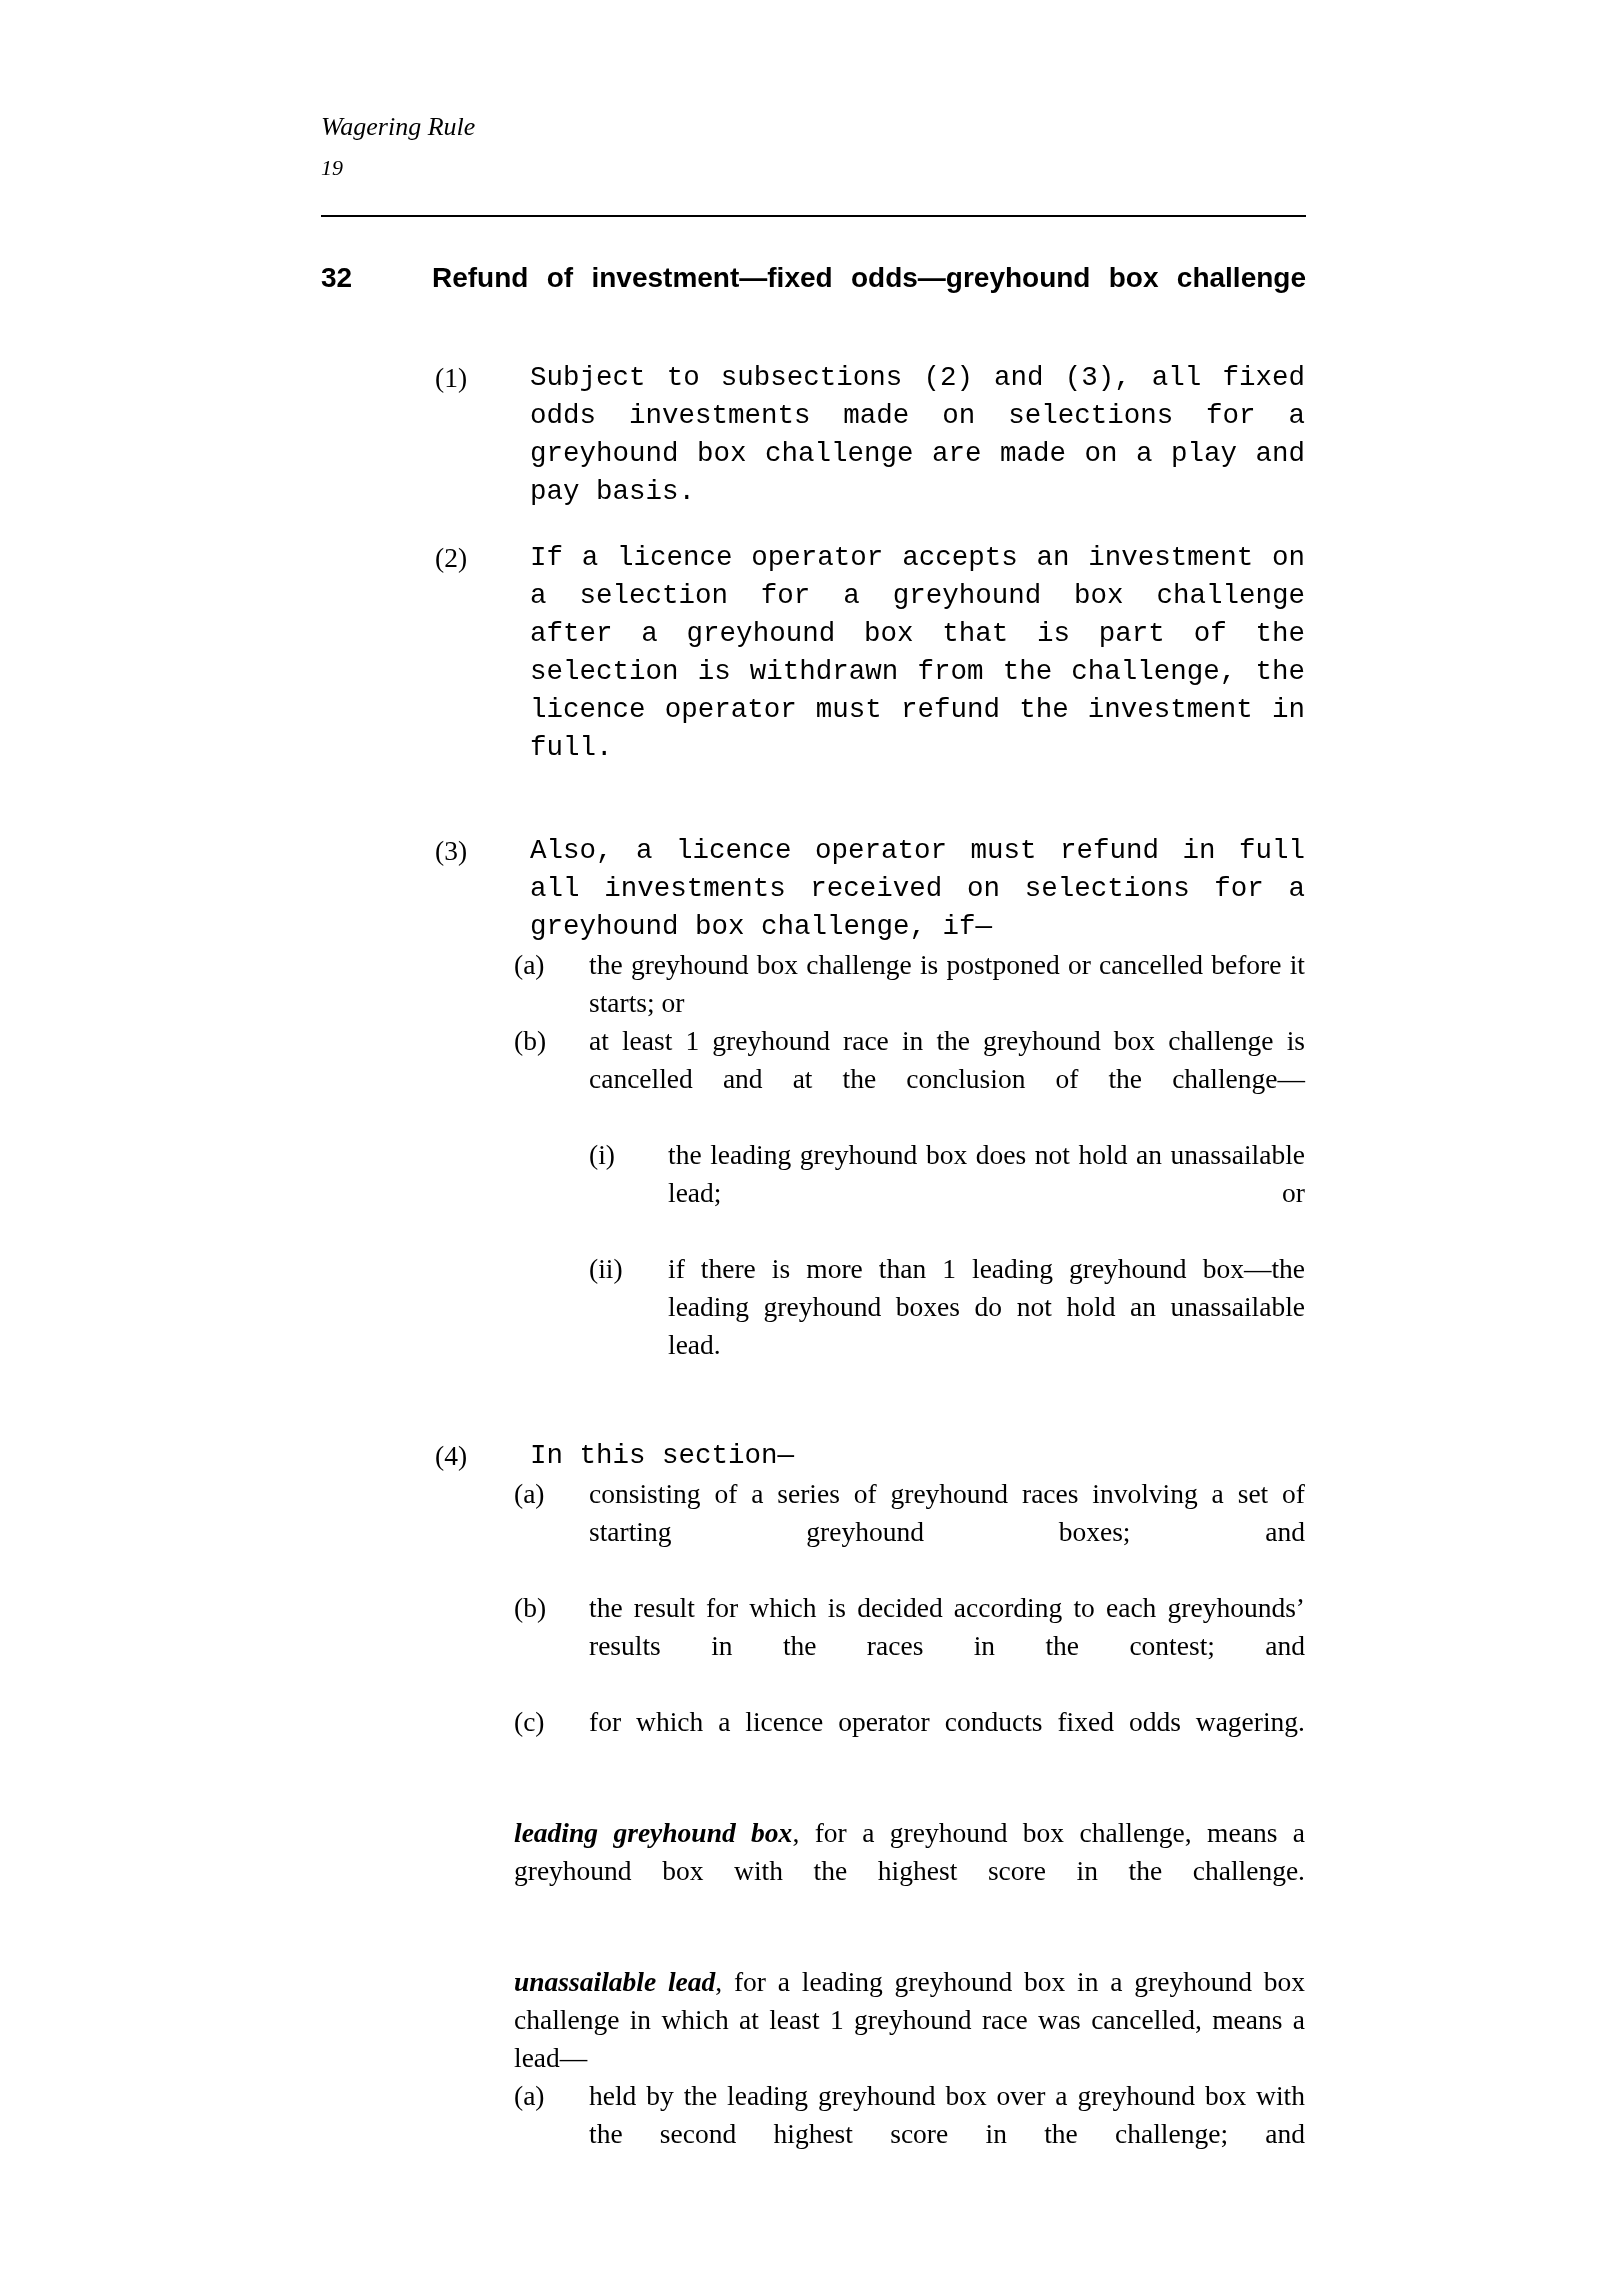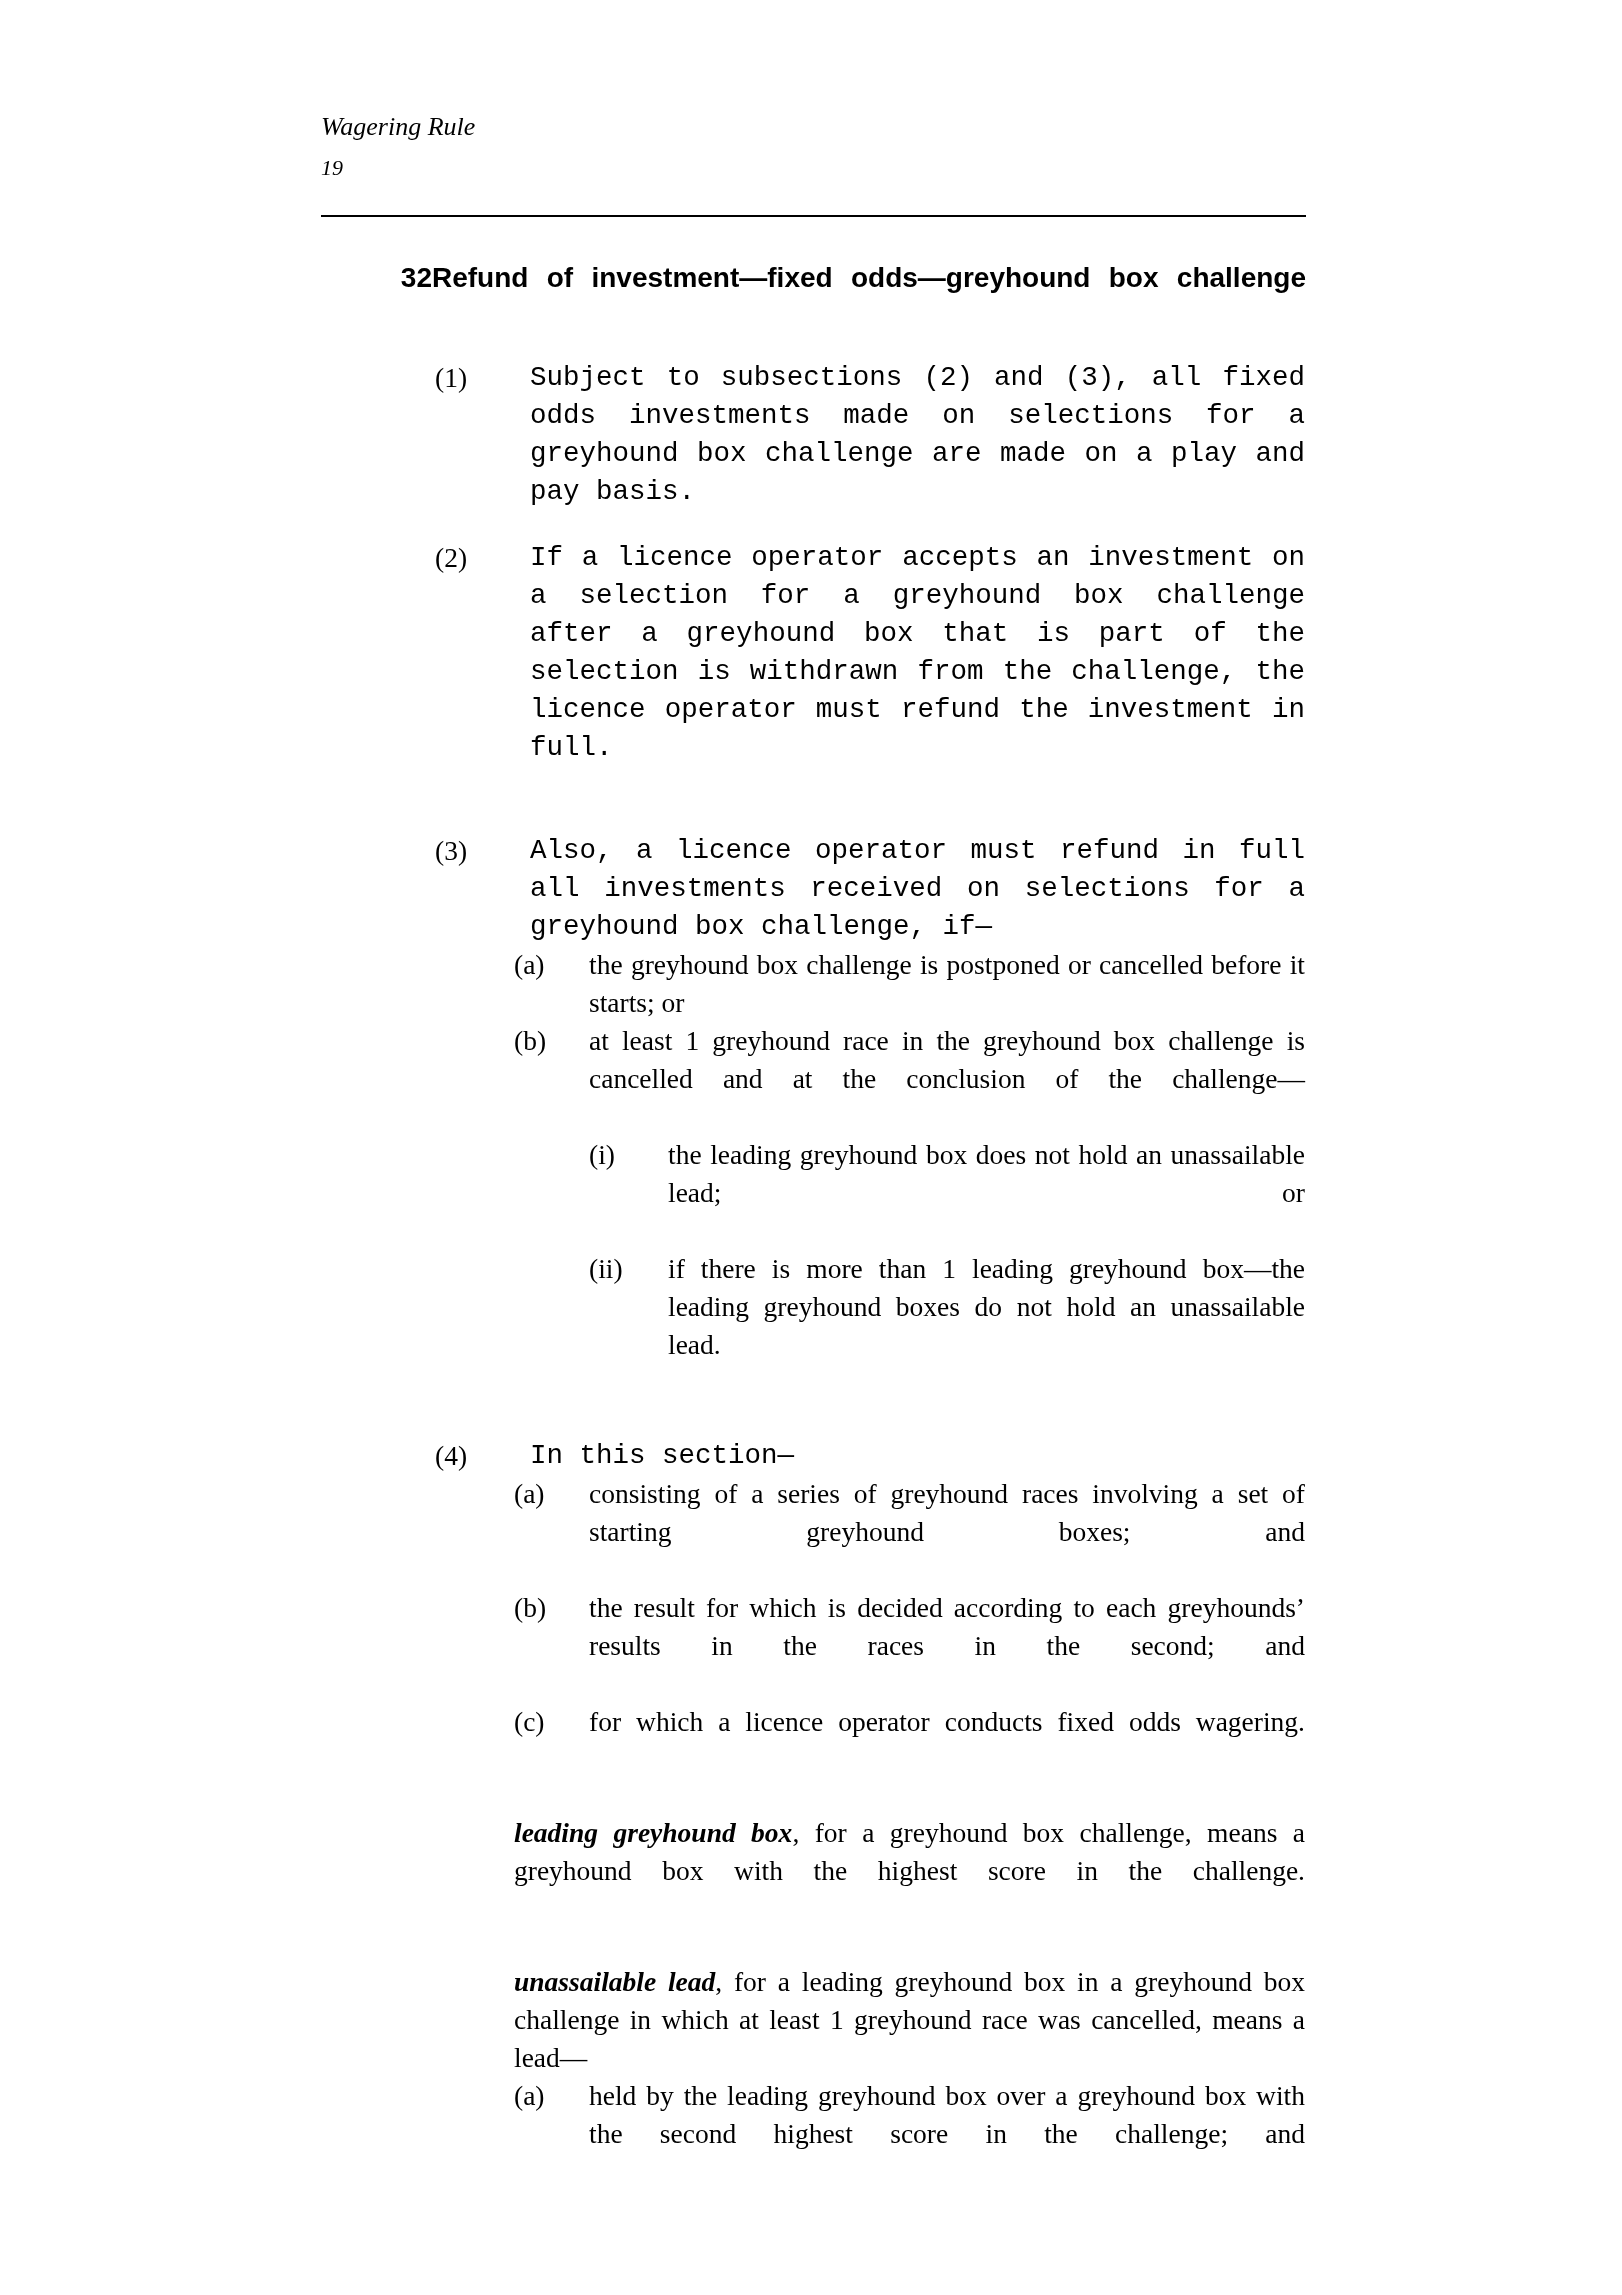--- a/index.html
+++ b/index.html
@@ -56,21 +56,20 @@
     font-family: "Liberation Sans", "DejaVu Sans", sans-serif;
     font-weight: bold;
     font-size: 28px;
     line-height: 37px;
   }
   .section-heading .sec-num {
     position: absolute;
     left: 0;
     top: 0;
     width: 111px;
-    text-align: right;
   }
   .section-heading .sec-title {
     margin-left: 111px;
     text-align: justify;
     text-justify: inter-word;
   }
   .section-heading .sec-title::after {
     content: "";
     display: inline-block;
     width: 100%;
@@ -199,21 +198,21 @@
     </div>
 
 
     <div class="blk lv2">
       <span class="lbl">(a)</span>
       <div class="txt j">consisting of a series of greyhound races involving a set of starting greyhound boxes; and</div>
     </div>
 
     <div class="blk lv2">
       <span class="lbl">(b)</span>
-      <div class="txt j">the result for which is decided according to each greyhounds’ results in the races in the second; and</div>
+      <div class="txt j">the result for which is decided according to each greyhounds’ results in the races in the contest; and</div>
     </div>
 
     <div class="blk lv2">
       <span class="lbl">(c)</span>
       <div class="txt j">for which a licence operator conducts fixed odds wagering.</div>
     </div>
 
     <div class="blk defpara gap-before">
       <div class="txt j"><span class="term">leading greyhound box</span><span>, for a greyhound box challenge, means a greyhound box with the highest score in the challenge.</span></div>
     </div>

